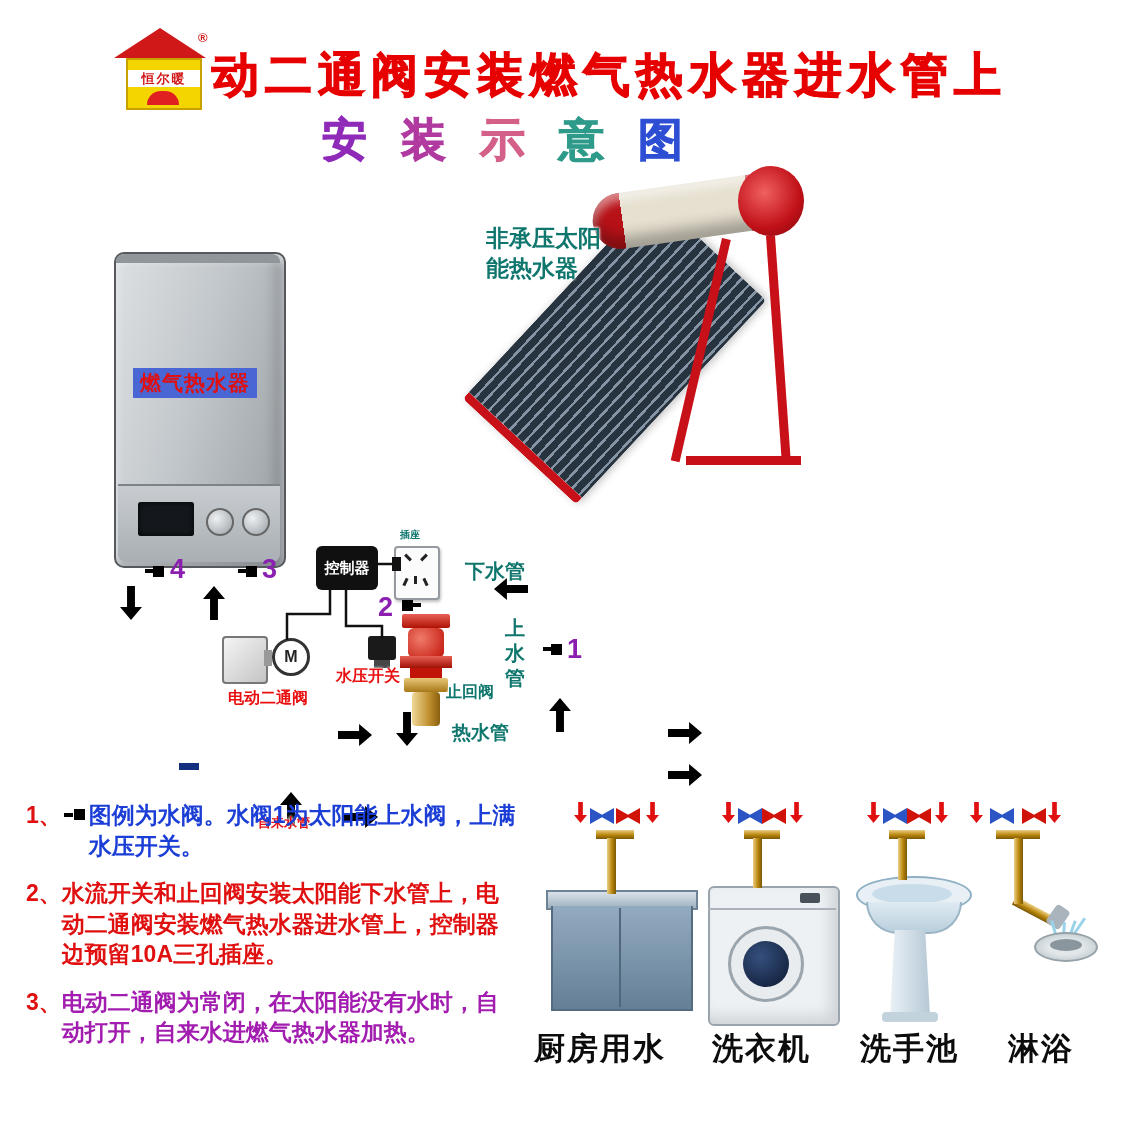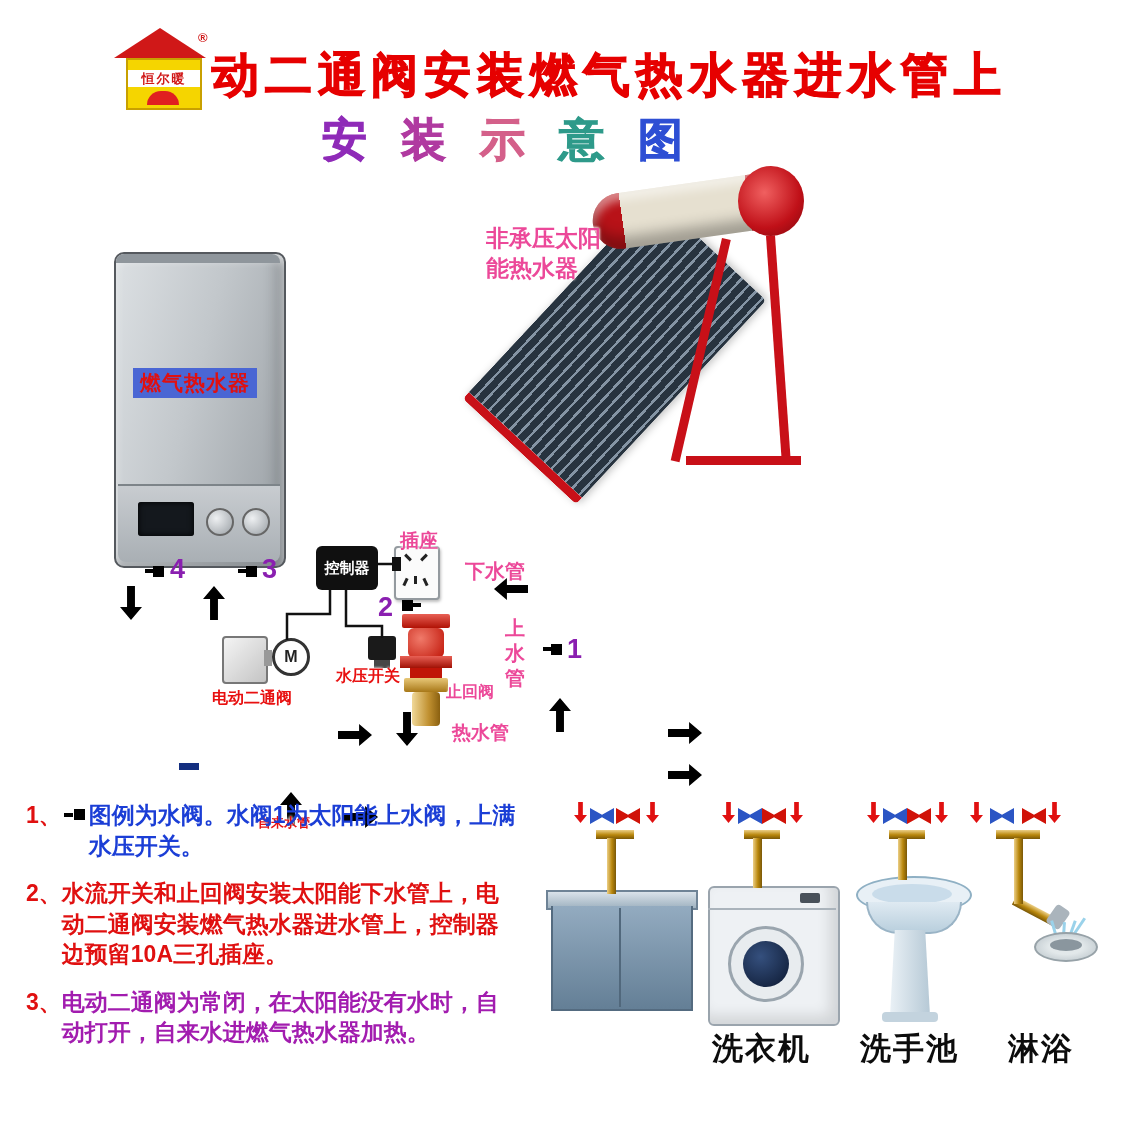--- a/index.html
+++ b/index.html
@@ -42,21 +42,21 @@
   .bowtie{position:absolute;width:24px;height:16px;z-index:4;
           clip-path:polygon(0 0,50% 42%,100% 0,100% 100%,50% 58%,0 100%);}
   .bowtie.redv{background:#d01208}.bowtie.bluev{background:#2b55c4}
   .vsq{position:absolute;width:11px;height:11px;background:#000;z-index:5;}
   .vsq.stem-l::before{content:"";position:absolute;left:-8px;top:3px;width:8px;height:4px;background:#000;}
   .vsq.stem-r::before{content:"";position:absolute;right:-8px;top:3px;width:8px;height:4px;background:#000;}
   .vnum{position:absolute;color:#8a1fb0;font-size:27px;font-weight:bold;z-index:5;}
 
   
   .lbl{position:absolute;font-weight:bold;z-index:6;white-space:pre-line;text-shadow:0 0 3px #fff,0 0 3px #fff;}
-  .blue-lbl{color:#ec4899}.red-lbl{color:#e81010}
+  .blue-lbl{color:#0f766e}.red-lbl{color:#e81010}
 
   
   .gas-body{position:absolute;left:114px;top:252px;width:168px;height:312px;z-index:1;
             border:2px solid #55595e;border-radius:10px;
             background:linear-gradient(105deg,#dce0e3 0%,#c2c7cb 45%,#989ea3 100%);
             box-shadow:inset 0 6px 8px rgba(255,255,255,.6), inset -8px -6px 14px rgba(0,0,0,.18);}
   .gas-top{position:absolute;left:116px;top:254px;width:164px;height:9px;background:#8f969c;border-radius:8px 8px 0 0;z-index:1;}
   .gas-panel{position:absolute;left:118px;top:484px;width:162px;height:76px;z-index:1;
              background:linear-gradient(#c8ccd0,#a9afb4);border-top:2px solid #7d8489;border-radius:0 0 8px 8px;}
   .gas-display{position:absolute;left:138px;top:502px;width:56px;height:34px;background:#14181d;border-radius:3px;z-index:2;
@@ -180,20 +180,21 @@
     <div class="abs" style="left:1014px;top:896px;width:46px;height:9px;background:linear-gradient(#eccf86,#b8860b 55%,#7a5808);transform:rotate(28deg);transform-origin:left center;"></div>
     <div class="abs" style="left:1050px;top:906px;width:16px;height:22px;background:#aab4bc;border-radius:4px;transform:rotate(35deg);"></div>
     <div class="abs" style="left:1054px;top:920px;width:3px;height:28px;background:#9ad2ea;transform:rotate(-16deg);"></div>
     <div class="abs" style="left:1062px;top:922px;width:3px;height:28px;background:#9ad2ea;transform:rotate(4deg);"></div>
     <div class="abs" style="left:1069px;top:920px;width:3px;height:28px;background:#9ad2ea;transform:rotate(20deg);"></div>
     <div class="abs" style="left:1076px;top:916px;width:3px;height:26px;background:#9ad2ea;transform:rotate(34deg);"></div>
     <div class="abs" style="left:1034px;top:932px;width:60px;height:26px;border-radius:50%;background:radial-gradient(#e2e8ea 40%,#b6c0c6);border:2px solid #97a2a8;"></div>
     <div class="abs" style="left:1050px;top:939px;width:32px;height:12px;border-radius:50%;background:#8a969e;"></div>
   </div>
 
+  <div class="fixlbl" style="left:534px;top:1028px;">厨房用水</div>
   <div class="fixlbl" style="left:712px;top:1028px;">洗衣机</div>
   <div class="fixlbl" style="left:860px;top:1028px;">洗手池</div>
   <div class="fixlbl" style="left:1008px;top:1028px;">淋浴</div>
 
   <div class="pipe red v" style="left:737px;top:228px;height:384px;"></div>
   <div class="pipe red h" style="left:420px;top:600px;width:329px;"></div>
   <div class="pipe red v" style="left:420px;top:606px;height:12px;"></div>
   <div class="pipe red v" style="left:420px;top:722px;height:32px;"></div>
   <div class="pipe red v" style="left:138px;top:556px;height:198px;"></div>
   <div class="pipe red h" style="left:138px;top:752px;width:902px;"></div>
@@ -277,24 +278,24 @@
   <div class="vnum" style="left:378px;top:592px;">2</div>
   <div class="vsq stem-l" style="left:551px;top:644px;"></div>
   <div class="vnum" style="left:567px;top:634px;">1</div>
 
   <div class="lbl blue-lbl" style="left:438px;top:558px;font-size:20px;margin-left:27px;">下水管</div>
   <div class="lbl blue-lbl" style="left:505px;top:616px;font-size:20px;line-height:1.25;text-align:center;">上
 水
 管</div>
   <div class="lbl red-lbl" style="left:336px;top:666px;font-size:16px;">水压开关</div>
   <div class="lbl blue-lbl" style="left:446px;top:682px;font-size:16px;">止回阀</div>
-  <div class="lbl red-lbl" style="left:212px;top:688px;font-size:16px;">电动二通阀</div>
+  <div class="lbl red-lbl" style="left:228px;top:688px;font-size:16px;">电动二通阀</div>
   <div class="lbl blue-lbl" style="left:452px;top:720px;font-size:19px;">热水管</div>
   <div class="lbl red-lbl" style="left:258px;top:814px;font-size:13px;">自来水管</div>
-  <div class="lbl blue-lbl" style="left:400px;top:528px;font-size:19px;">插座</div>
+  <div class="lbl blue-lbl" style="left:400px;top:528px;font-size:10px;">插座</div>
 
   <div class="arrow down" style="left:120px;top:586px;"></div>
   <div class="arrow up" style="left:203px;top:586px;"></div>
   <div class="arrow left" style="left:494px;top:578px;"></div>
   <div class="arrow right" style="left:338px;top:724px;"></div>
   <div class="arrow down" style="left:396px;top:712px;"></div>
   <div class="arrow up" style="left:549px;top:698px;"></div>
   <div class="arrow right" style="left:668px;top:722px;"></div>
   <div class="arrow right" style="left:668px;top:764px;"></div>
   <div class="arrow up" style="left:280px;top:792px;"></div>

